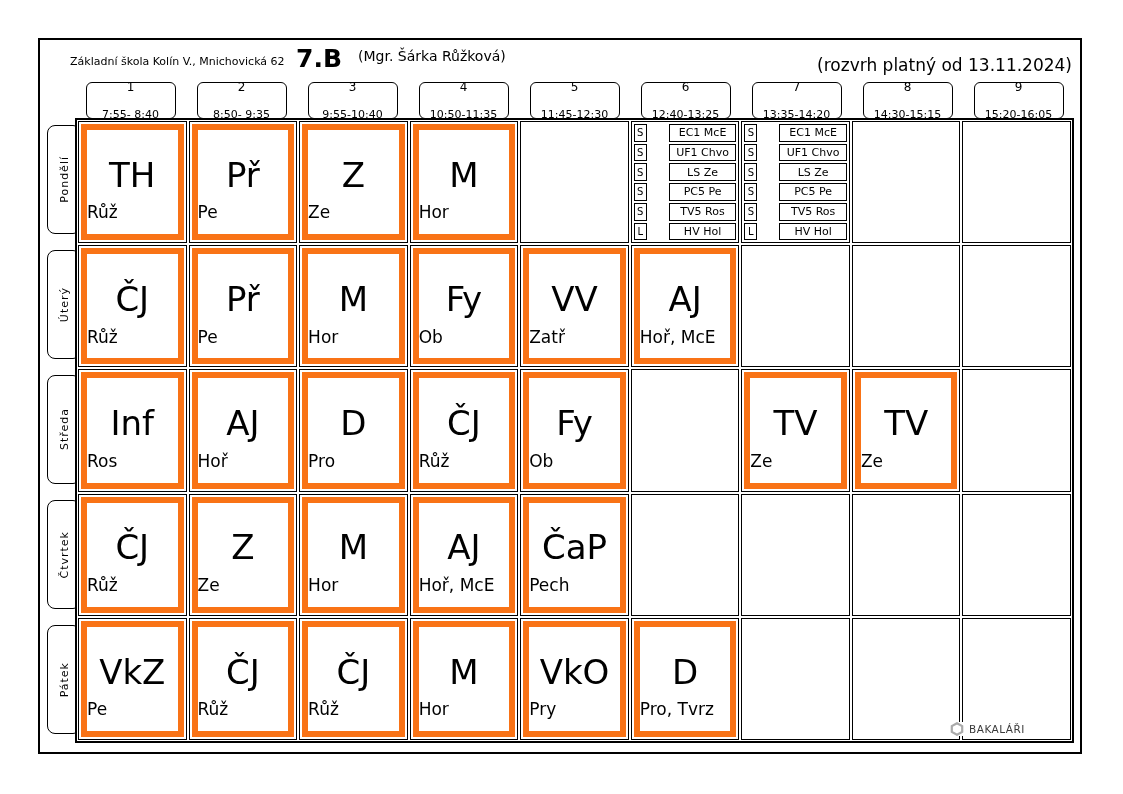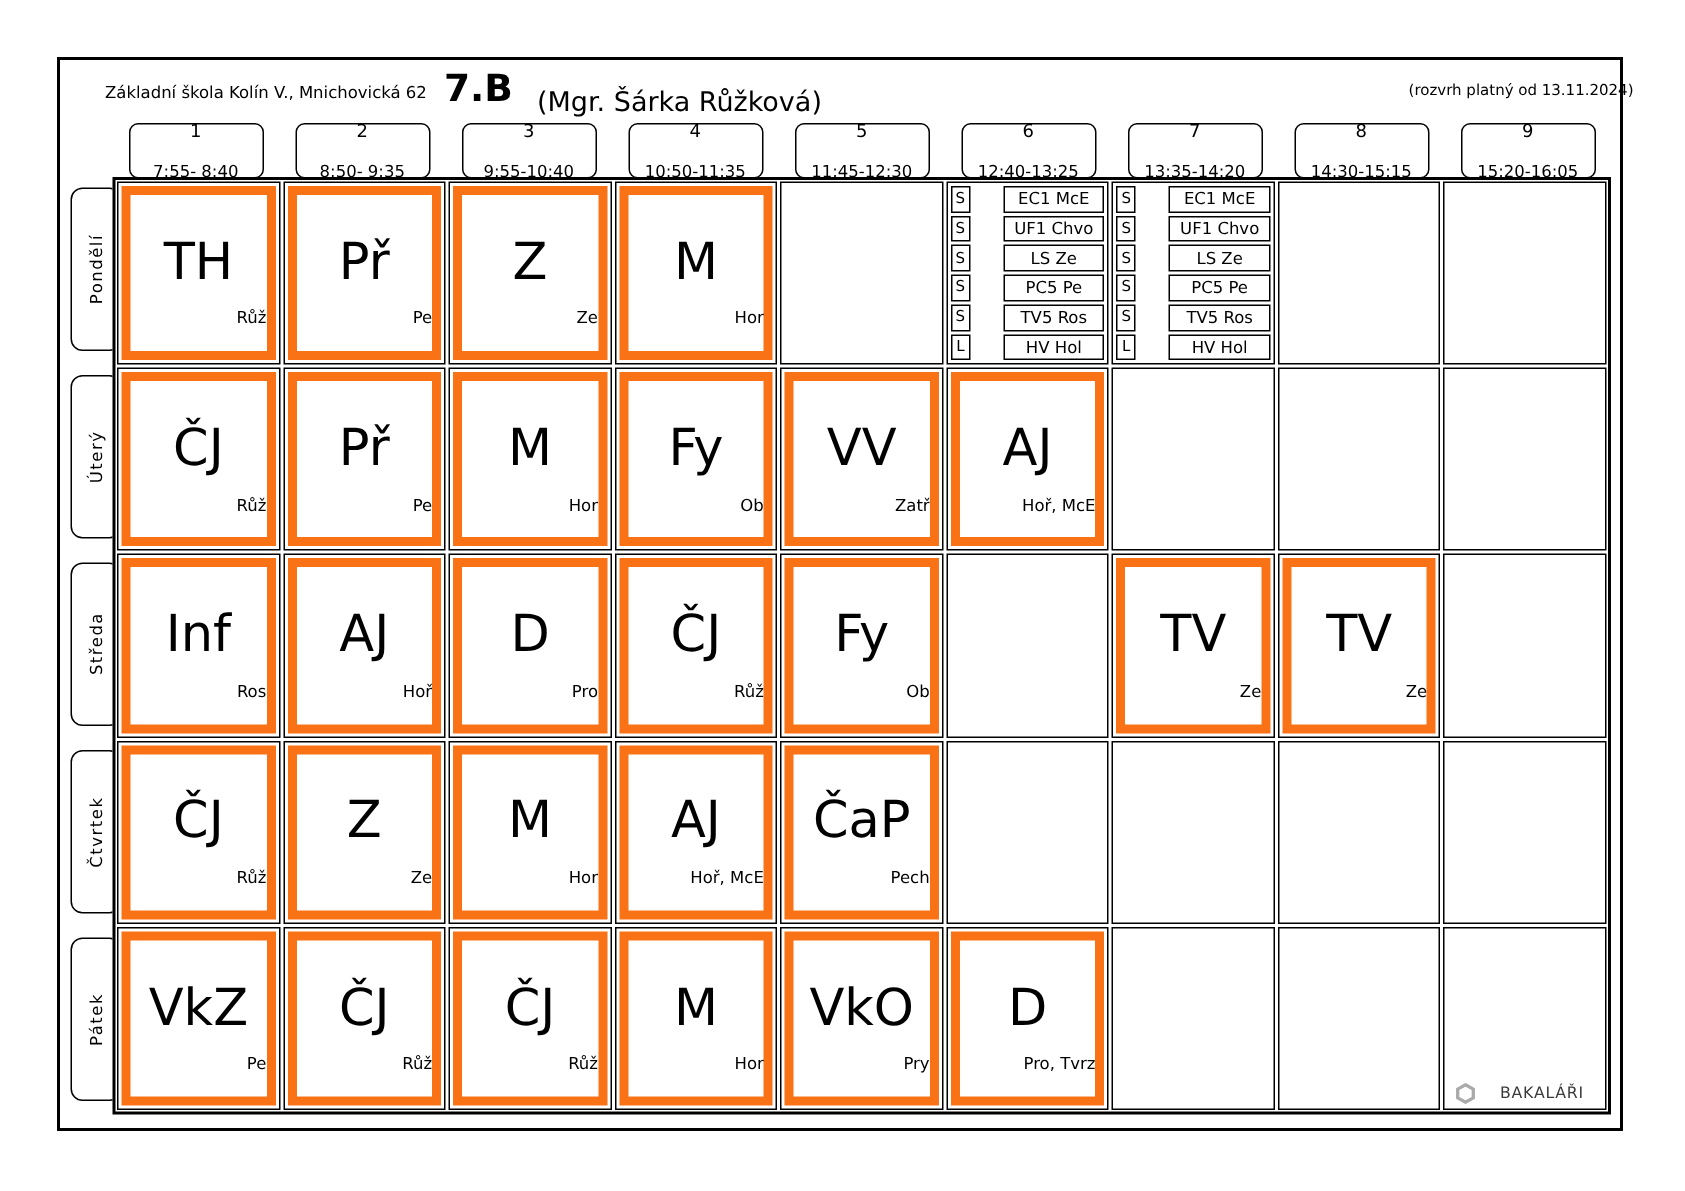--- a/index.html
+++ b/index.html
@@ -2,45 +2,45 @@
 <html><head>
 <meta charset="utf-8">
 <style>
   html,body{margin:0;padding:0;background:#ffffff;}
   body{font-family:"DejaVu Sans", sans-serif;color:#000;}
   .page{position:relative;width:1123px;height:794px;background:#fff;overflow:hidden;}
   .frame{position:absolute;left:38px;top:38px;width:1040px;height:712px;border:2px solid #000;background:transparent;}
 
   .school{position:absolute;left:70px;top:55px;font-size:11px;white-space:nowrap;}
   .cls{position:absolute;left:296px;top:44px;font-size:25px;font-weight:bold;white-space:nowrap;}
-  .cteacher{position:absolute;left:358px;top:58px;font-size:18px;white-space:nowrap;}
-  .valid{position:absolute;right:34px;top:55px;font-size:10px;white-space:nowrap;}
+  .cteacher{position:absolute;left:358px;top:48px;font-size:14px;white-space:nowrap;}
+  .valid{position:absolute;right:51px;top:55px;font-size:17px;white-space:nowrap;}
 
   .period-row{position:absolute;left:75px;top:82px;width:999px;height:37px;display:grid;grid-template-columns:repeat(9,1fr);z-index:1;}
   .pslot{position:relative;}
   .period-box{width:90px;height:37px;margin:0 auto;border:1px solid #000;border-radius:6px;background:#fff;display:flex;flex-direction:column;align-items:center;justify-content:center;box-sizing:border-box;gap:1px;}
   .p-num{font-size:12px;line-height:1.2;}
   .p-time{font-size:11px;line-height:1.2;margin-top:13px;}
 
   .day-col{position:absolute;left:47px;top:118px;width:35px;height:625px;z-index:0;}
   .day-tab{position:absolute;left:0;width:34px;height:109px;border:1px solid #000;border-radius:8px;background:#fff;display:flex;align-items:center;justify-content:center;box-sizing:border-box;}
   .day-label{writing-mode:vertical-rl;transform:rotate(180deg);font-size:11px;letter-spacing:1px;white-space:nowrap;}
 
   .grid{position:absolute;left:75px;top:118px;width:999px;height:625px;border:2px solid #000;background:#fff;z-index:2;display:grid;grid-template-columns:repeat(9,1fr);grid-template-rows:repeat(5,1fr);gap:2px;padding:1px;box-sizing:border-box;}
   .cell{border:1px solid #000;background:#fff;position:relative;box-sizing:border-box;}
   .lesson{position:absolute;inset:2px;border:6px solid #f97316;}
   .subject{position:absolute;left:0;right:0;top:43%;transform:translateY(-50%);text-align:center;font-size:34px;line-height:1;white-space:nowrap;}
-  .tname{position:absolute;left:0;right:0;top:79%;transform:translateY(-50%);text-align:right;font-size:11px;line-height:1;white-space:nowrap;}
+  .tname{position:absolute;left:0;right:0;top:79%;transform:translateY(-50%);text-align:left;font-size:17px;line-height:1;white-space:nowrap;}
 
   .split{position:absolute;inset:2px;display:flex;flex-direction:column;gap:2px;}
   .srow{flex:1;display:flex;gap:2px;min-height:0;}
   .stag{width:13px;border:1px solid #000;font-size:10px;display:flex;align-items:center;justify-content:center;box-sizing:border-box;}
   .stxt{flex:1;border:1px solid #000;font-size:11px;display:flex;align-items:center;justify-content:center;box-sizing:border-box;white-space:nowrap;margin-left:20px;}
 
-  .logo{position:absolute;left:968px;top:722px;display:flex;align-items:center;gap:16px;z-index:3;background:#fff;padding:0 2px;}
+  .logo{position:absolute;left:948px;top:722px;display:flex;align-items:center;gap:5px;z-index:3;background:#fff;padding:0 2px;}
   .logo-text{font-size:10.5px;letter-spacing:0.5px;color:#3a3a3a;}
 </style>
 </head>
 <body>
 
 <div class="page">
   <div class="frame"></div>
 
   <div class="school">Základní škola Kolín V., Mnichovická 62</div>
   <div class="cls">7.B</div>

